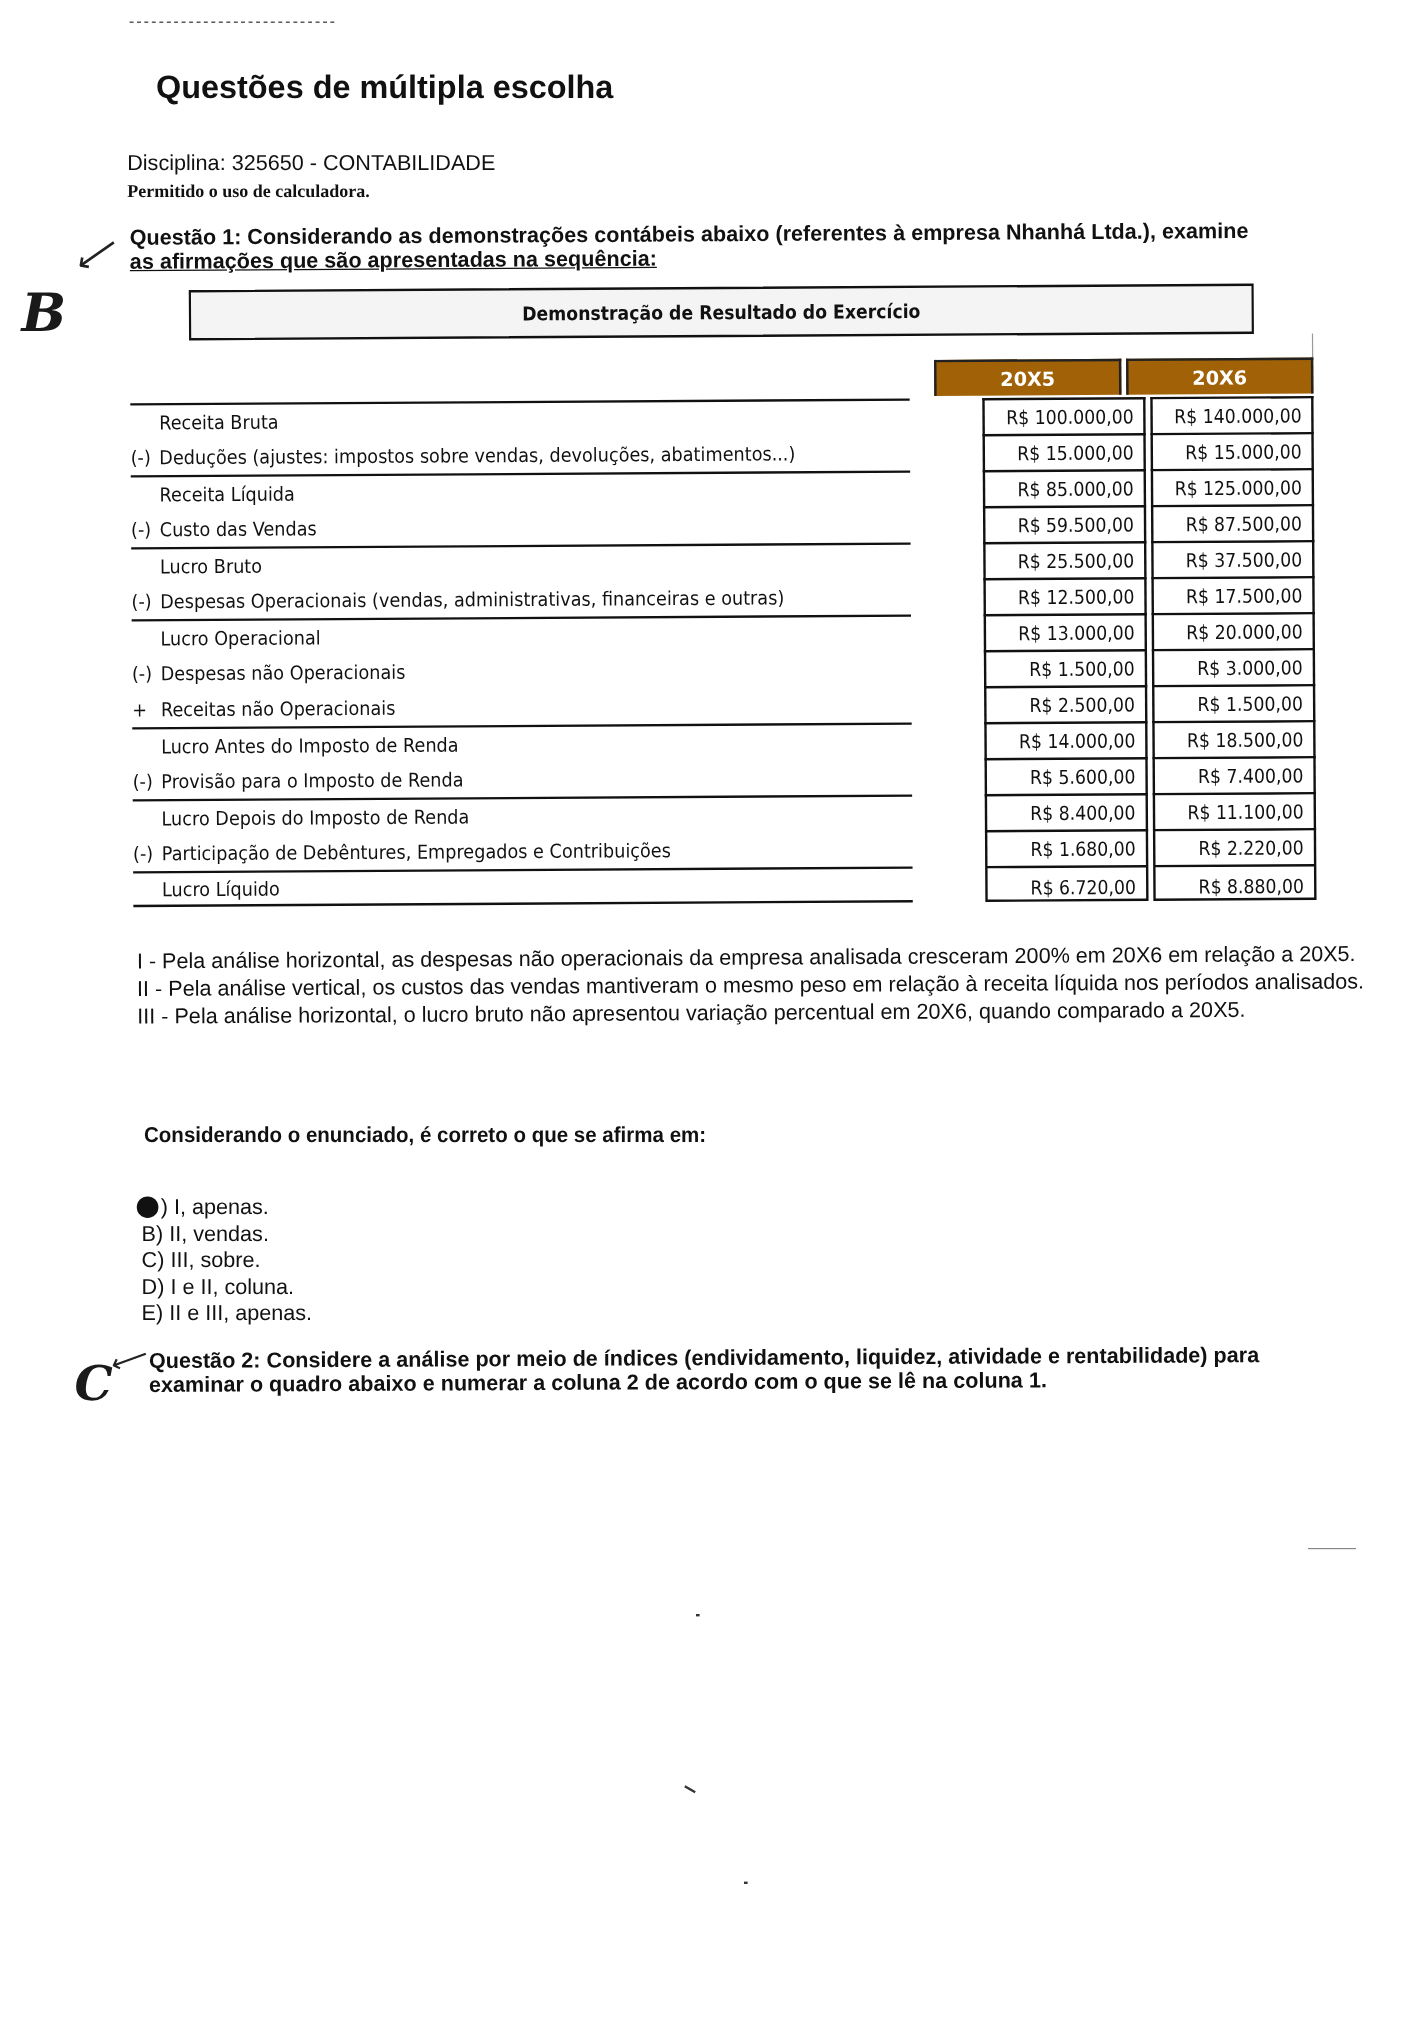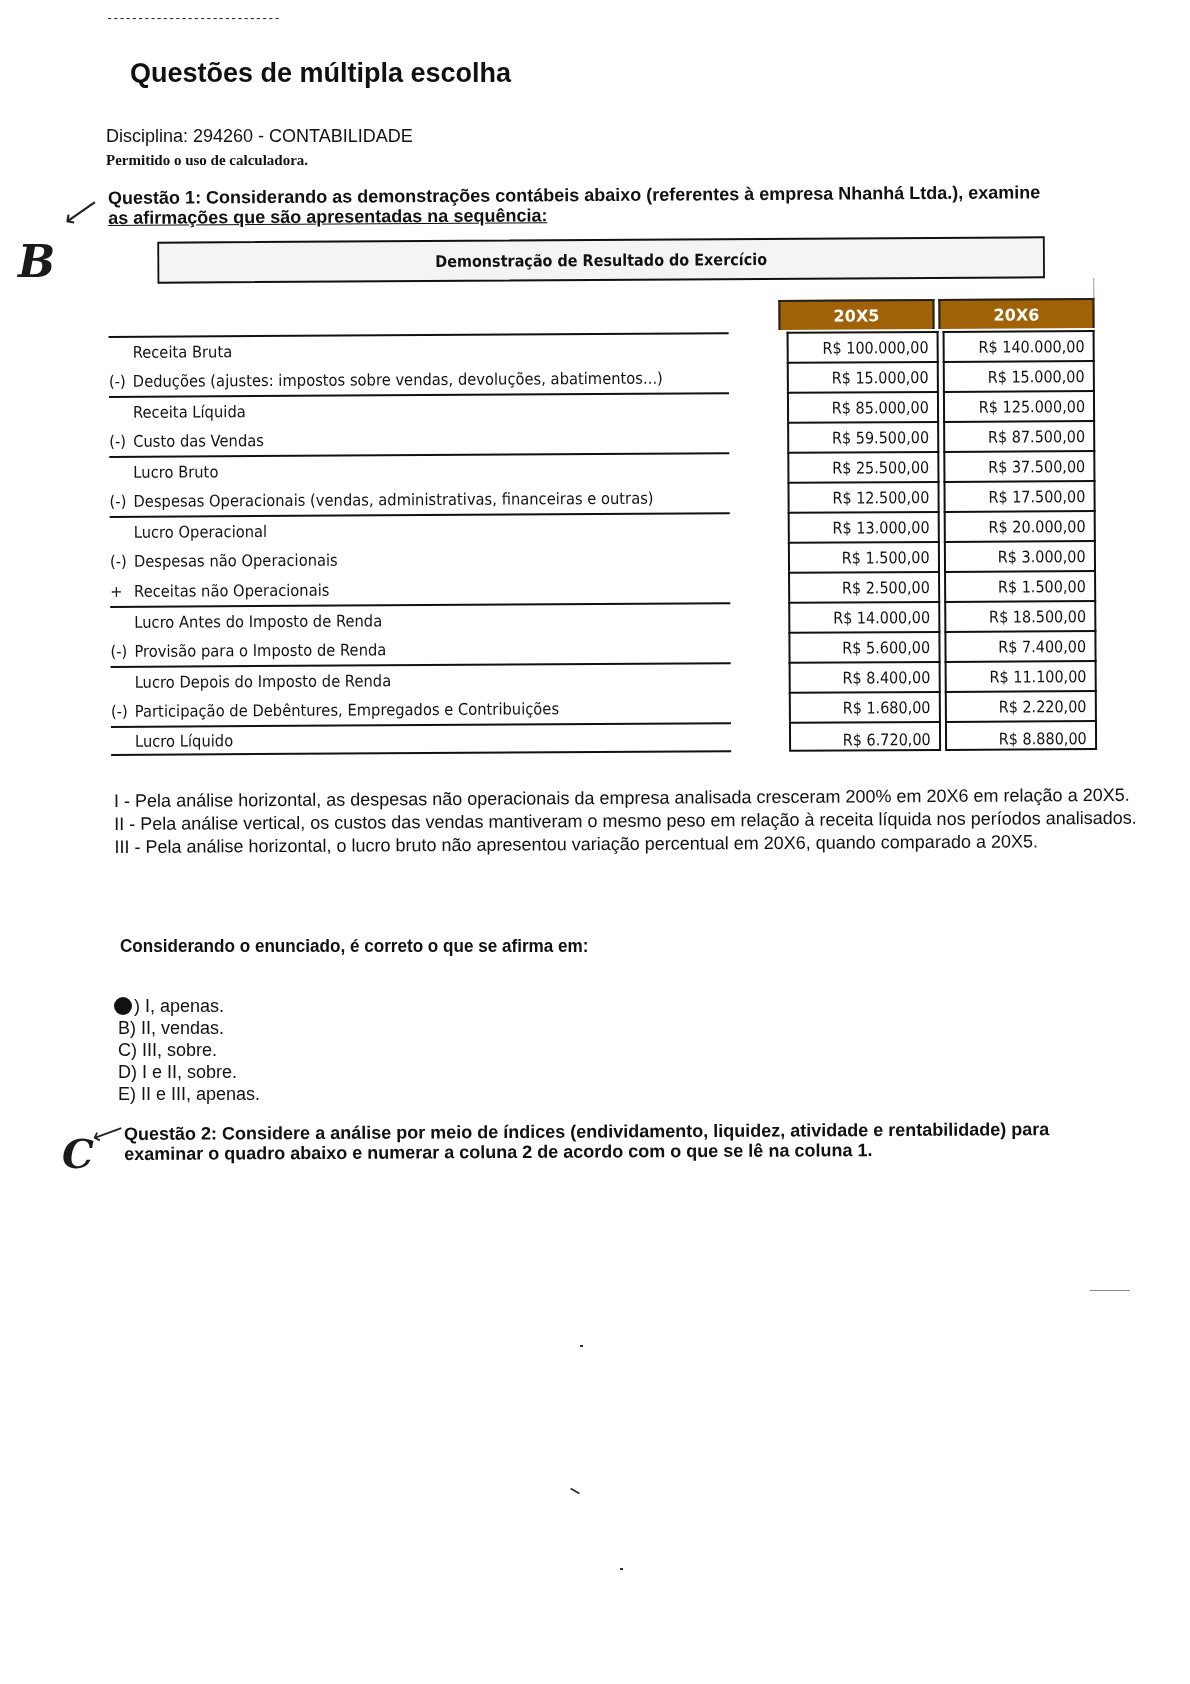--- a/index.html
+++ b/index.html
@@ -26,40 +26,40 @@
     .dre { left: 108px; top: 242px; width: 986px; transform: rotate(-0.35deg); transform-origin: left top; }
     .dre-header { border: 2px solid #111; height: 38px; background: #f4f4f4; display: flex; align-items: center; justify-content: center; font-family: "DejaVu Sans", sans-serif; font-weight: bold; font-size: 16px; transform: scaleX(0.9); transform-origin: center; }
     .dre-gap { height: 20px; border-right: 1px solid #999; }
     .col-heads { display: flex; justify-content: flex-end; height: 30px; margin-bottom: 2px; }
     .col-head { width: 152px; margin-left: 4px; background: #a16207; color: #fff; font-weight: bold; font-family: "DejaVu Sans", sans-serif; font-size: 16px; display: flex; align-items: center; justify-content: center; border: 2px solid #222; border-bottom: none; }
     .rows { position: relative; }
     .row { display: flex; height: 30px; align-items: stretch; }
     .row .label { flex: 1; font-family: "DejaVu Sans", sans-serif; font-size: 16px; display: flex; align-items: center; transform: scaleX(0.92); transform-origin: left center; white-space: nowrap; }
     .row .label .sign { display: inline-block; width: 26px; }
     .row.top-line .label { border-top: 2px solid #111; }
-    .row .cell { width: 152px; border: 2px solid #111; border-bottom: none; margin-left: 4px; display: flex; align-items: center; justify-content: flex-end; padding-right: 8px; box-sizing: border-box; font-family: "DejaVu Sans", sans-serif; font-size: 16px; }
+    .row .cell { width: 136px; border: 2px solid #111; border-bottom: none; margin-left: 4px; display: flex; align-items: center; justify-content: flex-end; padding-right: 8px; box-sizing: border-box; font-family: "DejaVu Sans", sans-serif; font-size: 16px; }
     .row .cell span { transform: scaleX(0.9); transform-origin: right center; display: inline-block; }
     .row.last .cell { border-bottom: 2px solid #111; align-items: flex-end; }
     .row.last .label { border-bottom: 2px solid #111; }
 
     .stmts { left: 114px; top: 790px; width: 1060px; font-size: 18px; line-height: 23px; transform: rotate(-0.35deg); transform-origin: left top; }
     .stmts p { margin: 0; text-align: justify; }
     .consid { left: 120px; top: 936px; font-size: 18px; font-weight: bold; transform: scaleX(0.95); transform-origin: left; }
     .opts { left: 118px; top: 995px; font-size: 18px; line-height: 22px; }
     .opt { display: flex; align-items: center; }
     .opt .mark { display: inline-block; width: 18px; height: 18px; border-radius: 50%; background: #111; margin-right: 2px; margin-left: -4px; }
     .q2 { left: 124px; top: 1124px; width: 1060px; transform: rotate(-0.3deg); transform-origin: left top; }
     .speck { background: #333; width: 3px; height: 2px; }
   </style>
 </head>
 <body>
 
 <div class="abs dashes">----------------------------</div>
 <div class="abs title">Questões de múltipla escolha</div>
-<div class="abs disc">Disciplina: 294260 - CONTABILIDADE</div>
+<div class="abs disc">Disciplina: 325650 - CONTABILIDADE</div>
 <div class="abs calc">Permitido o uso de calculadora.</div>
 
 <div class="abs hand hand-b">B</div>
 <div class="abs arrow arrow-b">⟵</div>
 
 <div class="abs q-text q1">
   <div>Questão 1: Considerando as demonstrações contábeis abaixo (referentes à empresa Nhanhá Ltda.), examine</div>
   <div class="l2">as afirmações que são apresentadas na sequência:</div>
 </div>
 
@@ -256,21 +256,21 @@
       <span>)&nbsp;</span>
       <span>I, apenas.</span>
   </div>
   <div class="opt">
     <span>B)</span>&nbsp;<span>II, vendas.</span>
   </div>
   <div class="opt">
     <span>C)</span>&nbsp;<span>III, sobre.</span>
   </div>
   <div class="opt">
-    <span>D)</span>&nbsp;<span>I e II, sobre.</span>
+    <span>D)</span>&nbsp;<span>I e II, coluna.</span>
   </div>
   <div class="opt">
     <span>E)</span>&nbsp;<span>II e III, apenas.</span>
   </div>
 </div>
 
 <div class="abs hand hand-c">C</div>
 <div class="abs arrow arrow-c">⟵</div>
 
 <div class="abs q-text q2">

